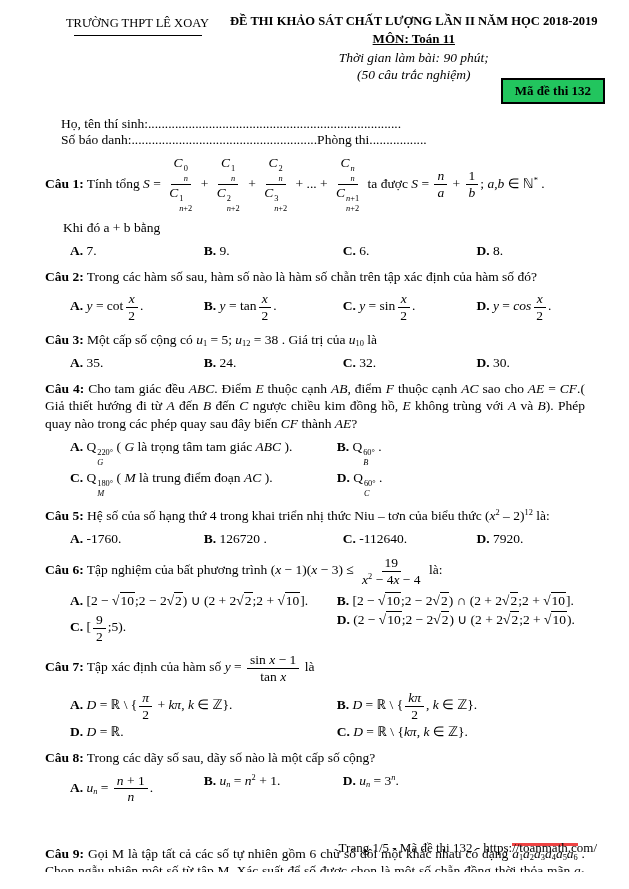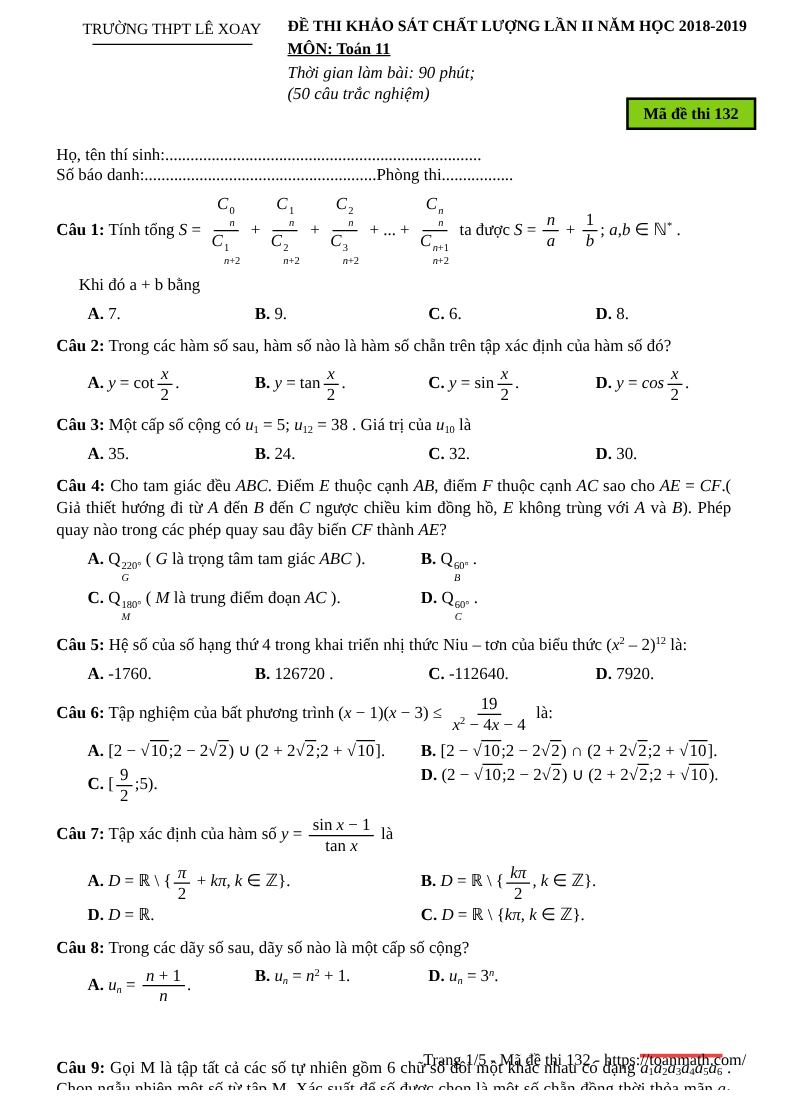--- a/index.html
+++ b/index.html
@@ -11,32 +11,32 @@
     font-size:13.5px;line-height:1.25;
     padding:14px 44px 0 45px;
     box-sizing:border-box;
     overflow:hidden;
   }
   
   .header{display:flex;}
   .header-left{width:185px;flex:none;text-align:center;padding-top:2px;}
   .school{font-size:12.5px;white-space:nowrap;}
   .school-rule{width:128px;border-bottom:1px solid #000;margin:3px auto 0;}
-  .header-center{flex:1;}
+  .header-center{flex:1;text-align:center;}
   .title{font-weight:bold;font-size:12.6px;white-space:nowrap;}
   .subject{font-weight:bold;font-size:13px;margin-top:1px;text-decoration:underline;}
   .time{font-style:italic;margin-top:3px;}
   .note{font-style:italic;}
   .code-box{
     position:absolute;top:78px;right:24px;
     border:2px solid #000;padding:3px 12px;
-    font-weight:bold;font-size:13px;background:#84cc16;
-  }
-  
-  .student{margin-top:32px;}
+    font-weight:bold;font-size:13px;background:#22c55e;
+  }
+  
+  .student{margin-top:32px;margin-left:16px;}
   .student div{line-height:1.18;white-space:nowrap;overflow:hidden;}
   
   .question{margin-top:7px;}
   .q-text{line-height:1.3;}
   .q-text.justify{text-align:justify;}
   .q-label{font-weight:bold;}
   .q-line2{padding-left:18px;margin-top:6px;}
   .options{display:grid;padding-left:25px;margin-top:5px;column-gap:4px;}
   .cols-4{grid-template-columns:25.2% 26.2% 25.2% auto;}
   .cols-2{grid-template-columns:51% auto;}

